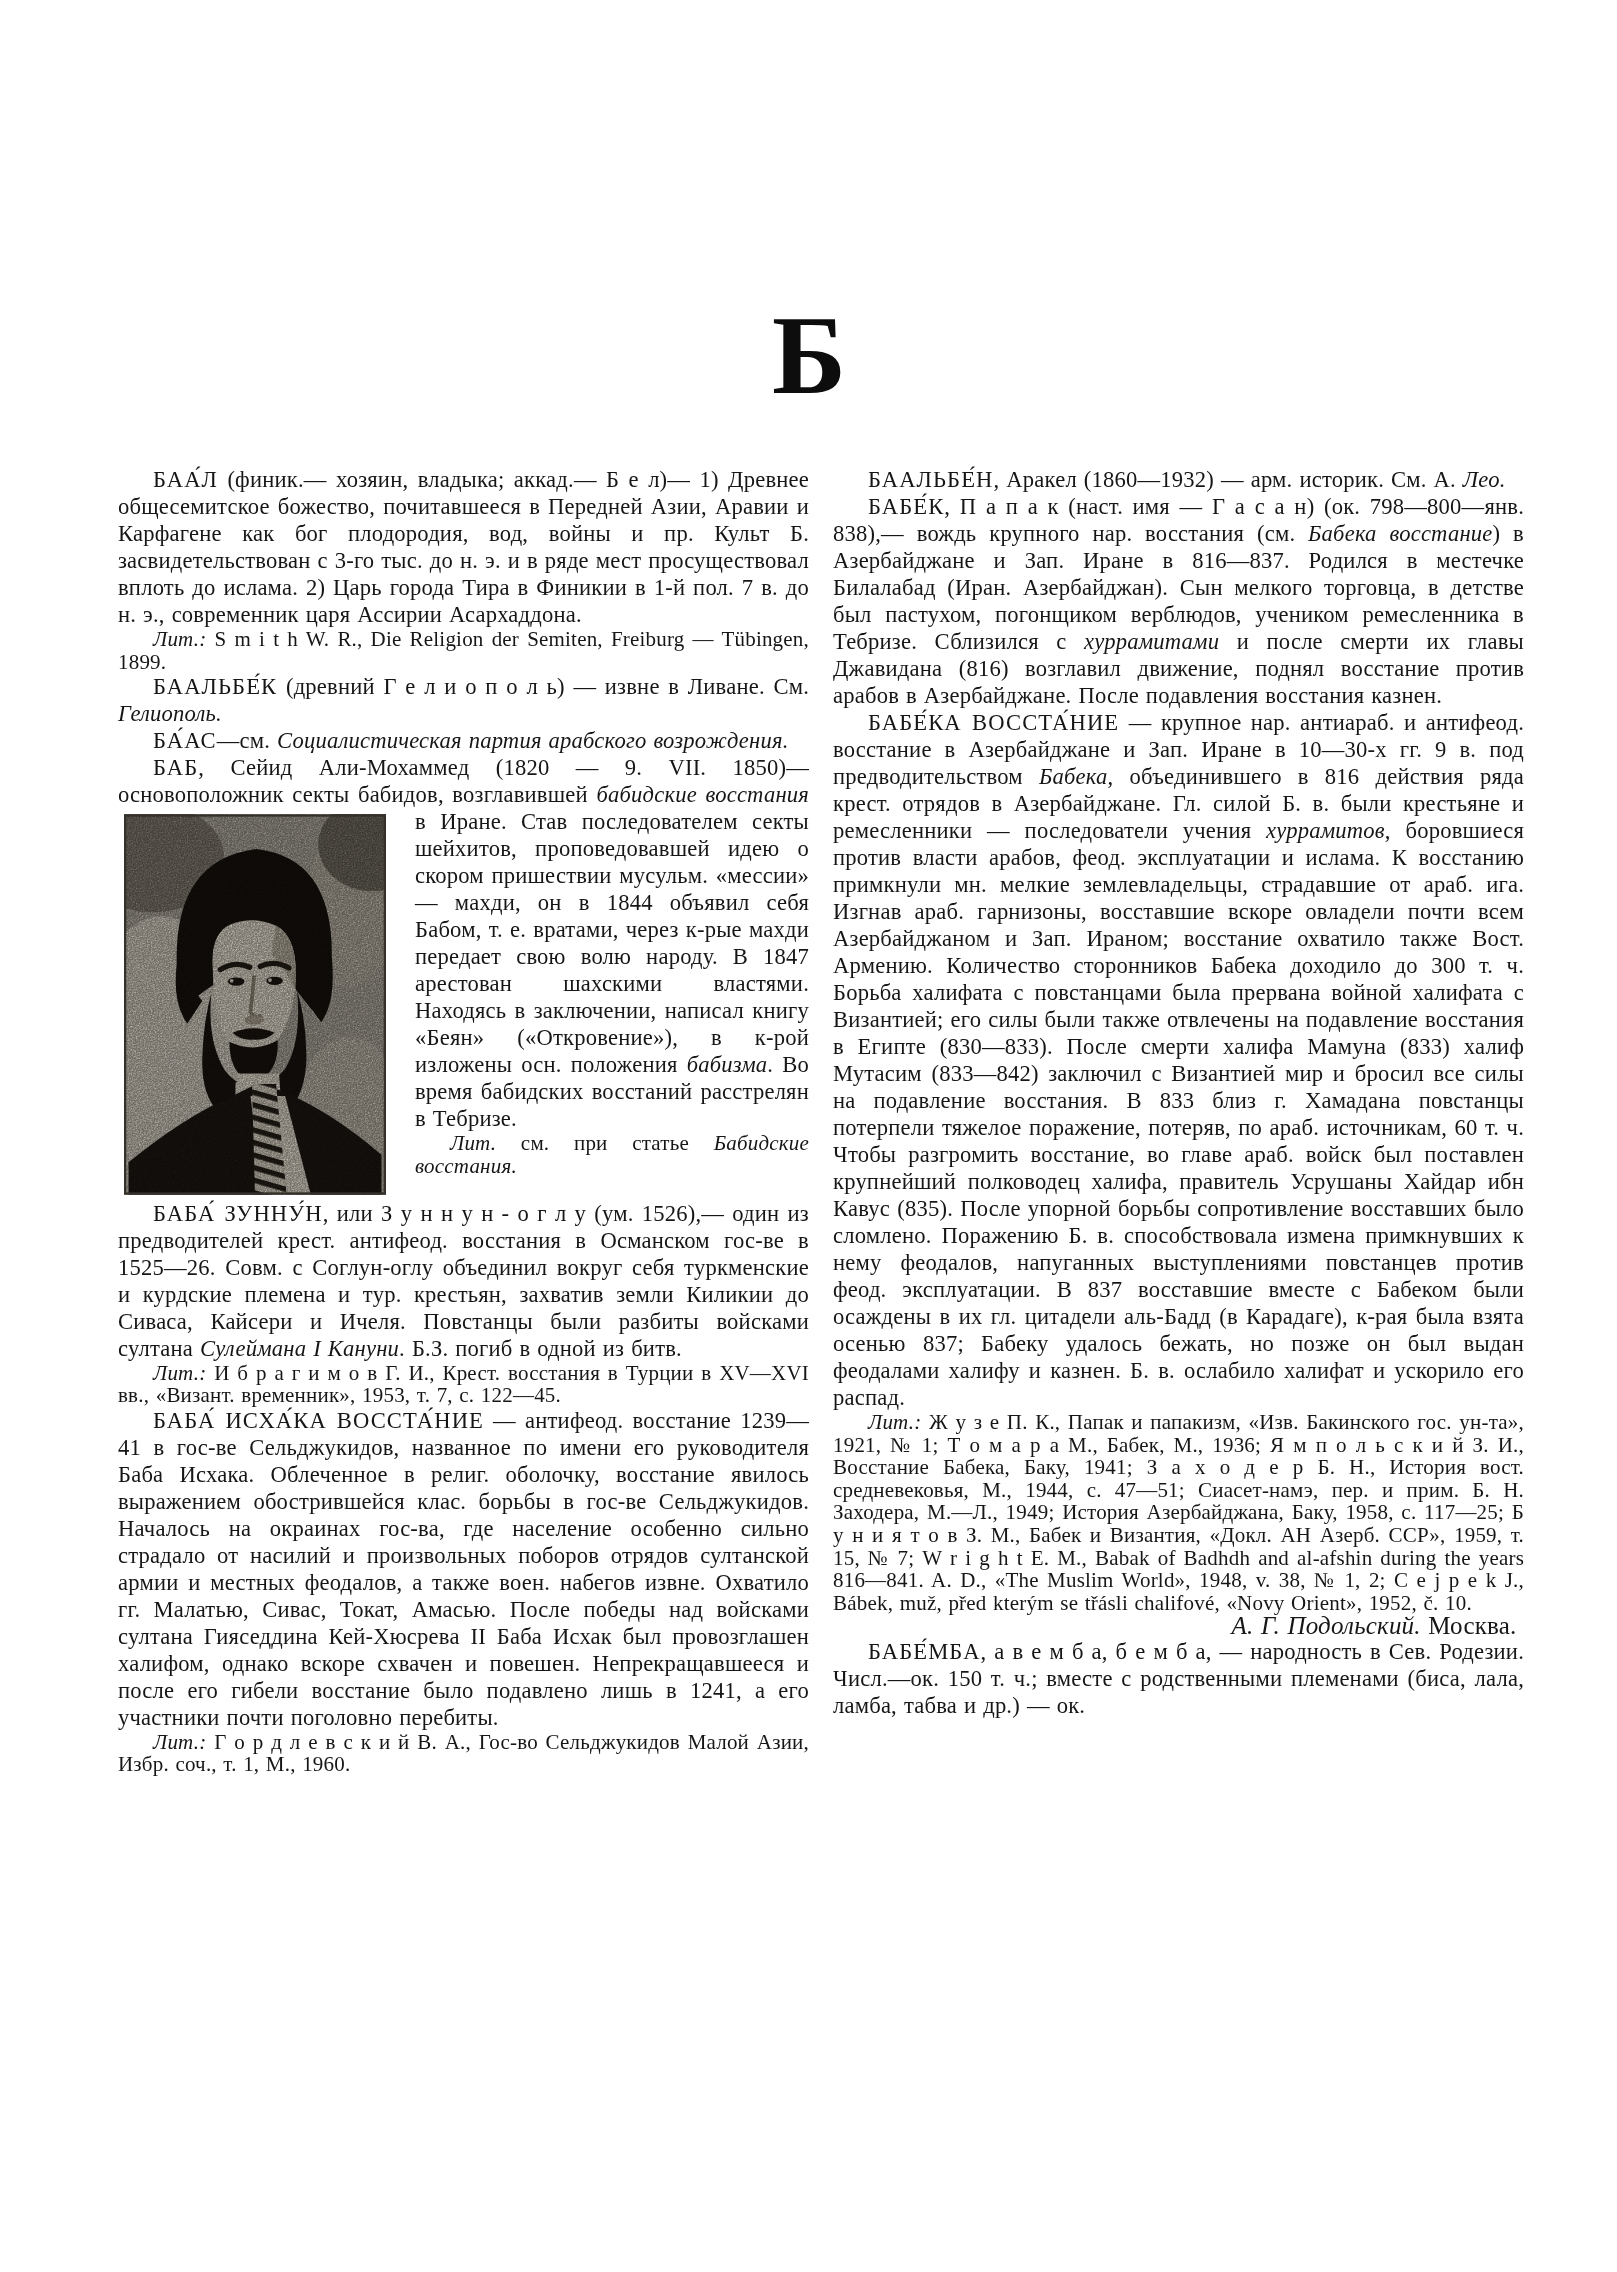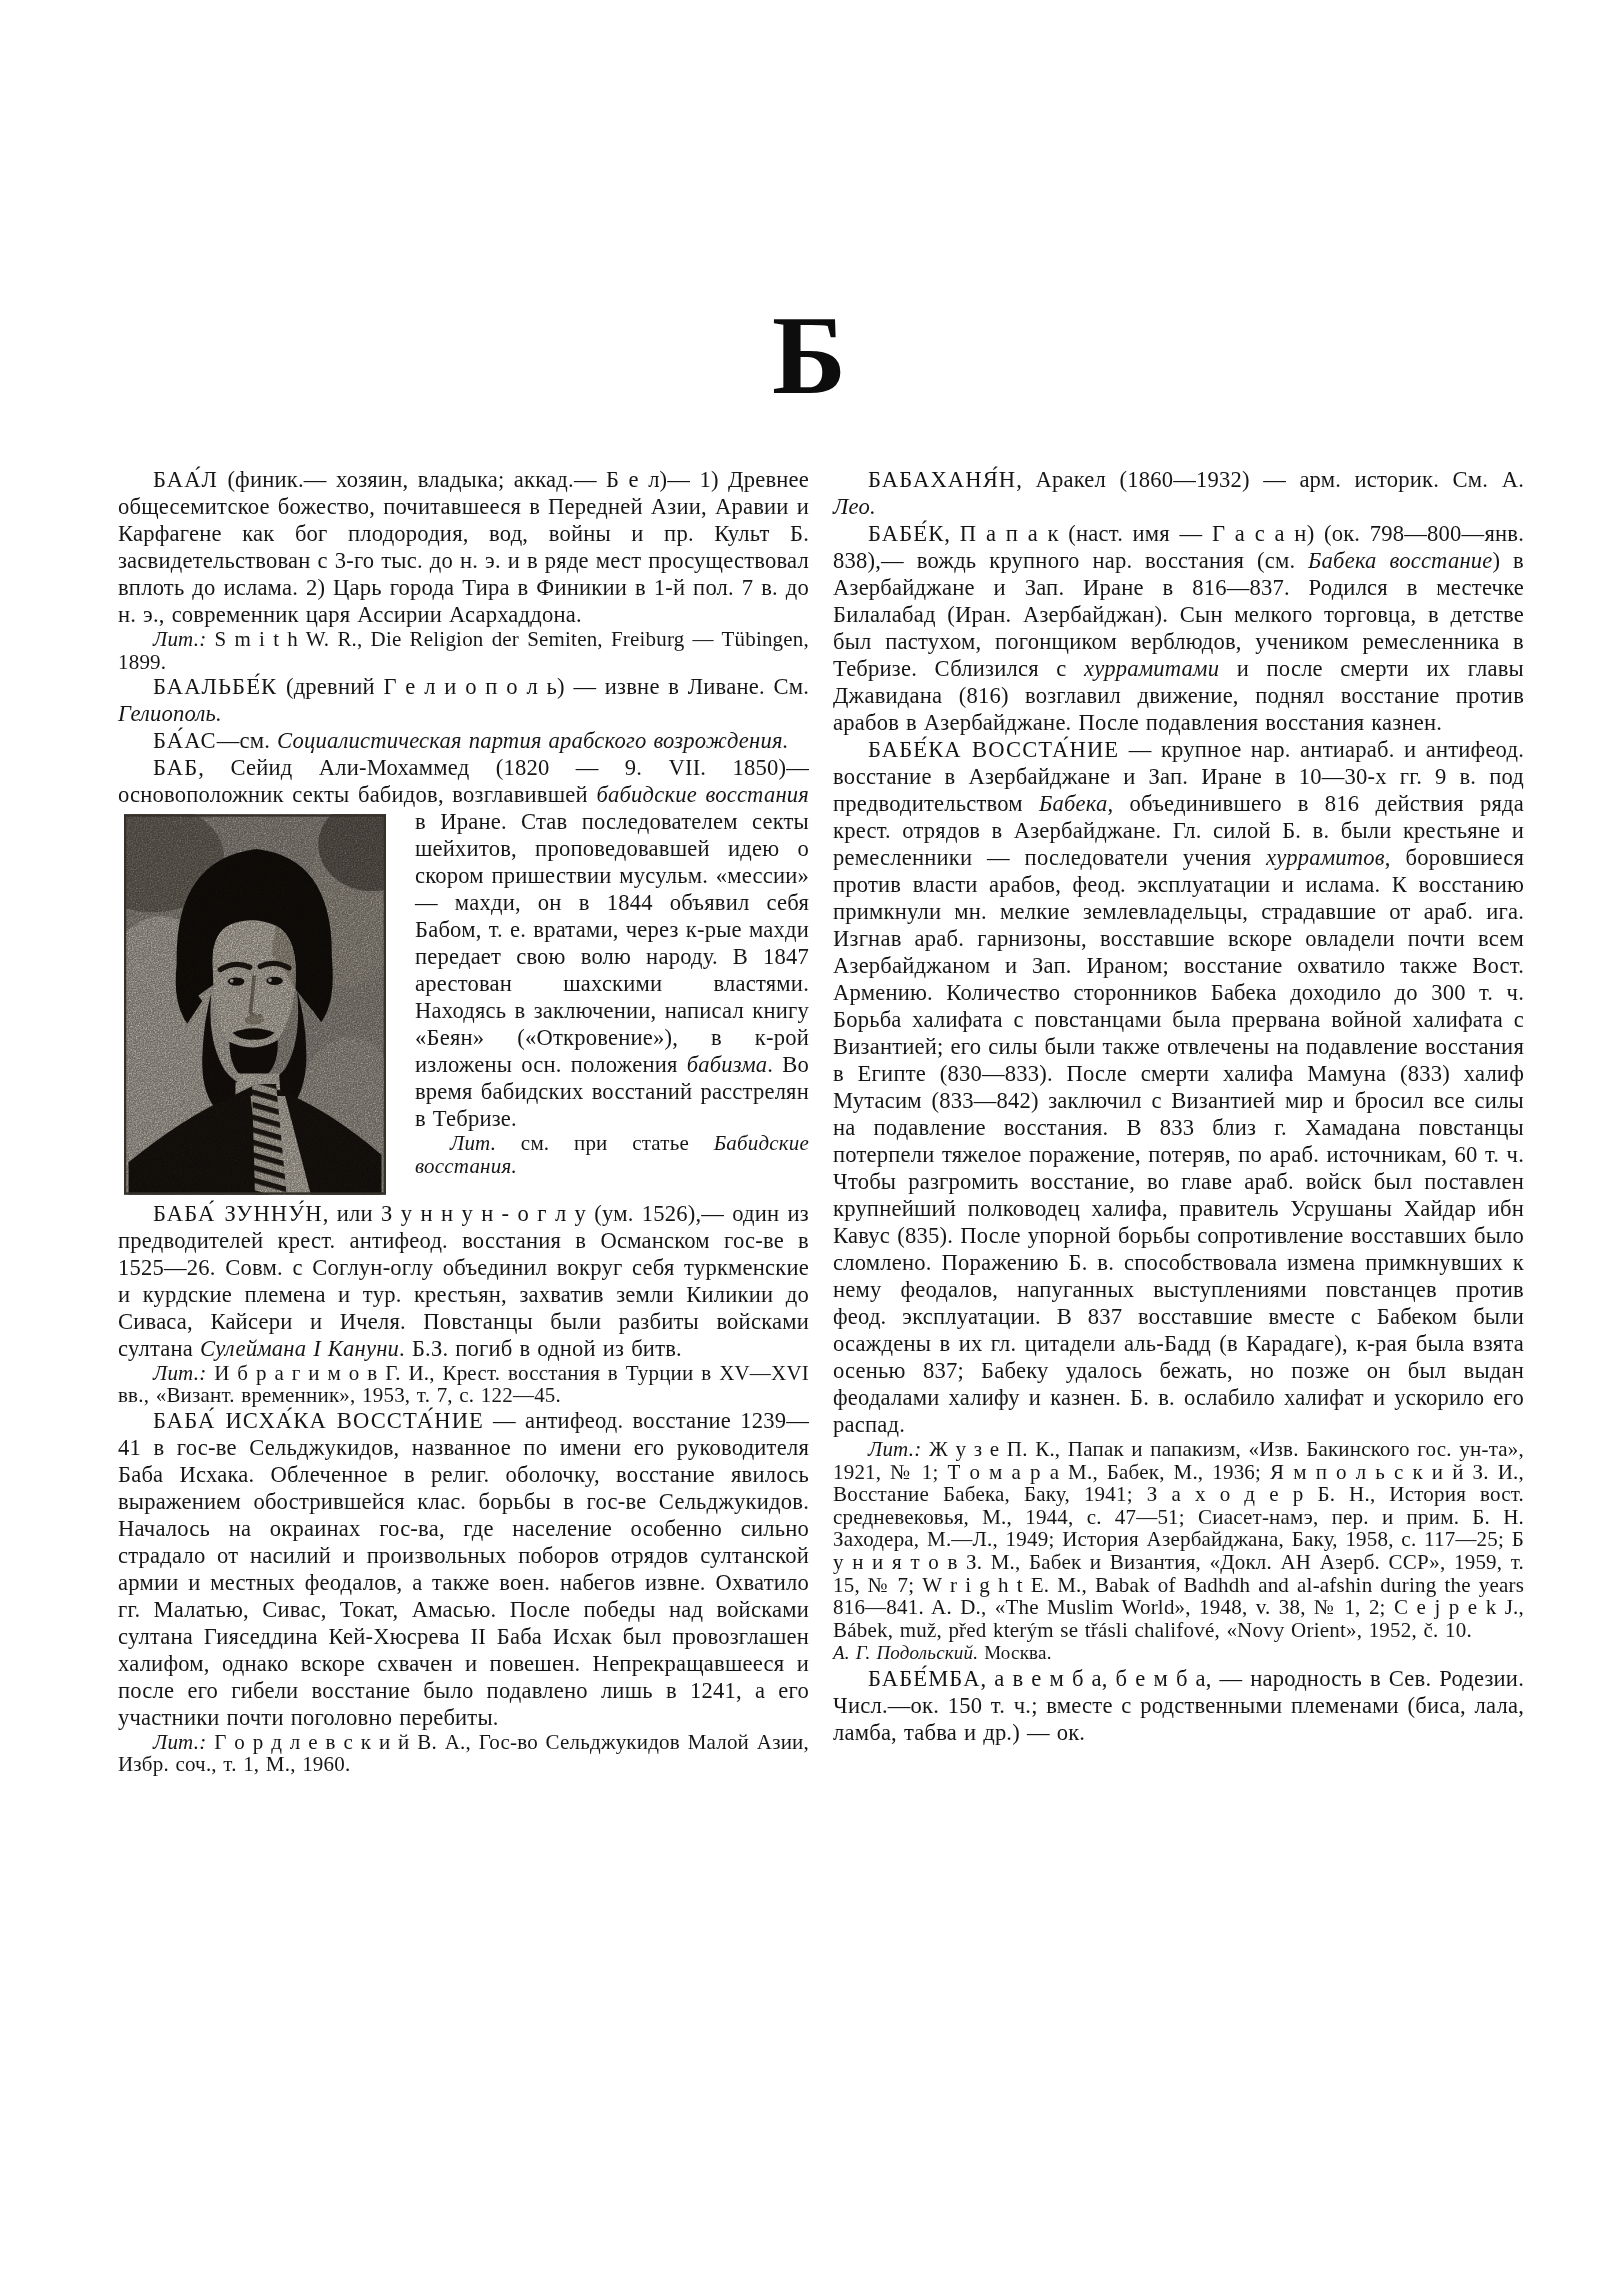--- a/index.html
+++ b/index.html
@@ -37,22 +37,23 @@
   .col-right { left: 833px; }
   p { margin: 0; padding: 0; }
   p.article { text-indent: 35px; clear: left; }
   p.lit {
     font-size: 21px;
     line-height: 22.6px;
     text-indent: 35px;
     letter-spacing: 0.2px;
   }
   p.sig {
-    font-size: 19px;
+    font-size: 25px;
     line-height: 24px;
+    text-align: right;
     padding-right: 7.5px;
   }
   .run-t { font-weight: 400; letter-spacing: 1.1px; }
   .run-i { font-style: italic; }
   .portrait-wrap {
     float: left;
     width: 262px;
     height: 381px;
     margin: 6px 29px 4.5px 6px;
   }
@@ -125,21 +126,21 @@
     </svg>
   </span>
 <span class="run-n">Став последователем секты шейхитов, проповедовавшей идею о скором пришествии мусульм. «мессии» — махди, он в 1844 объявил себя Бабом, т. е. вратами, через к-рые махди передает свою волю народу. В 1847 арестован шахскими властями. Находясь в заключении, написал книгу «Беян» («Откровение»), в к-рой изложены осн. положения </span><span class="run-i">бабизма</span><span class="run-n">. Во время бабидских восстаний расстрелян в Тебризе.</span></p>
       <p class="lit"><span class="run-i">Лит.</span><span class="run-n"> см. при статье </span><span class="run-i">Бабидские восстания.</span></p>
       <p class="article"><span class="run-t">БАБА́ ЗУННУ́Н</span><span class="run-n">, или З у н н у н - о г л у (ум. 1526),— один из предводителей крест. антифеод. восстания в Османском гос-ве в 1525—26. Совм. с Соглун-оглу объединил вокруг себя туркменские и курдские племена и тур. крестьян, захватив земли Киликии до Сиваса, Кайсери и Ичеля. Повстанцы были разбиты войсками султана </span><span class="run-i">Сулеймана I Кануни</span><span class="run-n">. Б.З. погиб в одной из битв.</span></p>
       <p class="lit"><span class="run-i">Лит.:</span><span class="run-n"> И б р а г и м о в Г. И., Крест. восстания в Турции в XV—XVI вв., «Визант. временник», 1953, т. 7, с. 122—45.</span></p>
       <p class="article"><span class="run-t">БАБА́ ИСХА́КА ВОССТА́НИЕ</span><span class="run-n"> — антифеод. восстание 1239—41 в гос-ве Сельджукидов, названное по имени его руководителя Баба Исхака. Облеченное в религ. оболочку, восстание явилось выражением обострившейся клас. борьбы в гос-ве Сельджукидов. Началось на окраинах гос-ва, где население особенно сильно страдало от насилий и произвольных поборов отрядов султанской армии и местных феодалов, а также воен. набегов извне. Охватило гг. Малатью, Сивас, Токат, Амасью. После победы над войсками султана Гияседдина Кей-Хюсрева II Баба Исхак был провозглашен халифом, однако вскоре схвачен и повешен. Непрекращавшееся и после его гибели восстание было подавлено лишь в 1241, а его участники почти поголовно перебиты.</span></p>
       <p class="lit"><span class="run-i">Лит.:</span><span class="run-n"> Г о р д л е в с к и й В. А., Гос-во Сельджукидов Малой Азии, Избр. соч., т. 1, М., 1960.</span></p>
     </div>
   <div class="col col-right">
-      <p class="article"><span class="run-t">БАБАХАНЯ́Н</span><span class="run-n">, Аракел (1860—1932) — арм. историк. См. А. </span><span class="run-i">Лео.</span></p>
+      <p class="article"><span class="run-t">БААЛЬБЕ́Н</span><span class="run-n">, Аракел (1860—1932) — арм. историк. См. А. </span><span class="run-i">Лео.</span></p>
       <p class="article"><span class="run-t">БАБЕ́К</span><span class="run-n">, П а п а к (наст. имя — Г а с а н) (ок. 798—800—янв. 838),— вождь крупного нар. восстания (см. </span><span class="run-i">Бабека восстание</span><span class="run-n">) в Азербайджане и Зап. Иране в 816—837. Родился в местечке Билалабад (Иран. Азербайджан). Сын мелкого торговца, в детстве был пастухом, погонщиком верблюдов, учеником ремесленника в Тебризе. Сблизился с </span><span class="run-i">хуррамитами</span><span class="run-n"> и после смерти их главы Джавидана (816) возглавил движение, поднял восстание против арабов в Азербайджане. После подавления восстания казнен.</span></p>
       <p class="article"><span class="run-t">БАБЕ́КА ВОССТА́НИЕ</span><span class="run-n"> — крупное нар. антиараб. и антифеод. восстание в Азербайджане и Зап. Иране в 10—30-х гг. 9 в. под предводительством </span><span class="run-i">Бабека</span><span class="run-n">, объединившего в 816 действия ряда крест. отрядов в Азербайджане. Гл. силой Б. в. были крестьяне и ремесленники — последователи учения </span><span class="run-i">хуррамитов</span><span class="run-n">, боровшиеся против власти арабов, феод. эксплуатации и ислама. К восстанию примкнули мн. мелкие землевладельцы, страдавшие от араб. ига. Изгнав араб. гарнизоны, восставшие вскоре овладели почти всем Азербайджаном и Зап. Ираном; восстание охватило также Вост. Армению. Количество сторонников Бабека доходило до 300 т. ч. Борьба халифата с повстанцами была прервана войной халифата с Византией; его силы были также отвлечены на подавление восстания в Египте (830—833). После смерти халифа Мамуна (833) халиф Мутасим (833—842) заключил с Византией мир и бросил все силы на подавление восстания. В 833 близ г. Хамадана повстанцы потерпели тяжелое поражение, потеряв, по араб. источникам, 60 т. ч. Чтобы разгромить восстание, во главе араб. войск был поставлен крупнейший полководец халифа, правитель Усрушаны Хайдар ибн Кавус (835). После упорной борьбы сопротивление восставших было сломлено. Поражению Б. в. способствовала измена примкнувших к нему феодалов, напуганных выступлениями повстанцев против феод. эксплуатации. В 837 восставшие вместе с Бабеком были осаждены в их гл. цитадели аль-Бадд (в Карадаге), к-рая была взята осенью 837; Бабеку удалось бежать, но позже он был выдан феодалами халифу и казнен. Б. в. ослабило халифат и ускорило его распад.</span></p>
       <p class="lit"><span class="run-i">Лит.:</span><span class="run-n"> Ж у з е П. К., Папак и папакизм, «Изв. Бакинского гос. ун-та», 1921, № 1; Т о м а р а М., Бабек, М., 1936; Я м п о л ь с к и й З. И., Восстание Бабека, Баку, 1941; З а х о д е р Б. Н., История вост. средневековья, М., 1944, с. 47—51; Сиасет-намэ, пер. и прим. Б. Н. Заходера, М.—Л., 1949; История Азербайджана, Баку, 1958, с. 117—25; Б у н и я т о в З. М., Бабек и Византия, «Докл. АН Азерб. ССР», 1959, т. 15, № 7; W r i g h t E. M., Babak of Badhdh and al-afshin during the years 816—841. A. D., «The Muslim World», 1948, v. 38, № 1, 2; C e j p e k J., Bábek, muž, před kterým se třásli chalifové, «Novy Orient», 1952, č. 10.</span></p>
       <p class="sig"><span class="run-i">А. Г. Подольский.</span><span class="run-n"> Москва.</span></p>
       <p class="article"><span class="run-t">БАБЕ́МБА</span><span class="run-n">, а в е м б а, б е м б а, — народность в Сев. Родезии. Числ.—ок. 150 т. ч.; вместе с родственными племенами (биса, лала, ламба, табва и др.) — ок.</span></p>
     </div>
 </div>
 
 
 </body></html>

